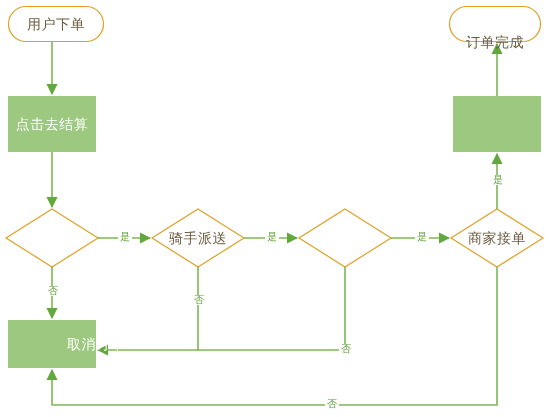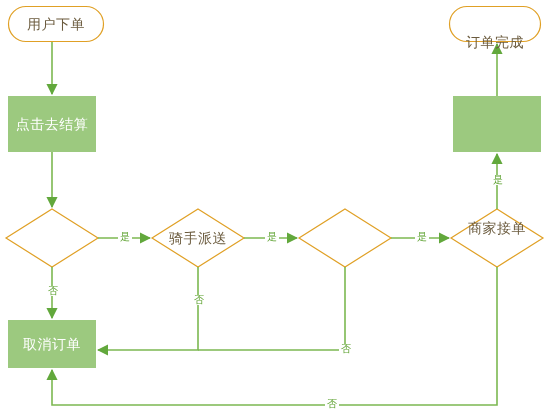--- a/index.html
+++ b/index.html
@@ -107,23 +107,23 @@
 
   <div class="node-label lbl-dark" style="left:449px;top:24px;width:92px;height:36px;">订单完成</div>
 
   <div class="node-label lbl-white" style="left:8px;top:96px;width:88px;height:56px;">点击去结算</div>
 
 
 
   <div class="node-label lbl-dark" style="left:152px;top:209px;width:92px;height:58px;">骑手派送</div>
 
 
-  <div class="node-label lbl-dark" style="left:451px;top:199px;width:92px;height:58px;">商家接单</div>
+  <div class="node-label lbl-dark" style="left:451px;top:209px;width:92px;height:58px;">商家接单</div>
 
-  <div class="node-label lbl-white" style="left:8px;top:320px;width:88px;height:48px;">取消订单</div>
+  <div class="node-label lbl-white" style="left:8px;top:320px;width:88px;height:48px;padding-left:44px;">取消订单</div>
 
   <div class="edge-label" style="left:118px;top:232px;width:12px;">是</div>
 
   <div class="edge-label" style="left:265px;top:232px;width:12px;">是</div>
 
   <div class="edge-label" style="left:415px;top:232px;width:12px;">是</div>
 
   <div class="edge-label" style="left:491px;top:175px;width:12px;">是</div>
 
   <div class="edge-label" style="left:46px;top:286px;width:12px;">否</div>

